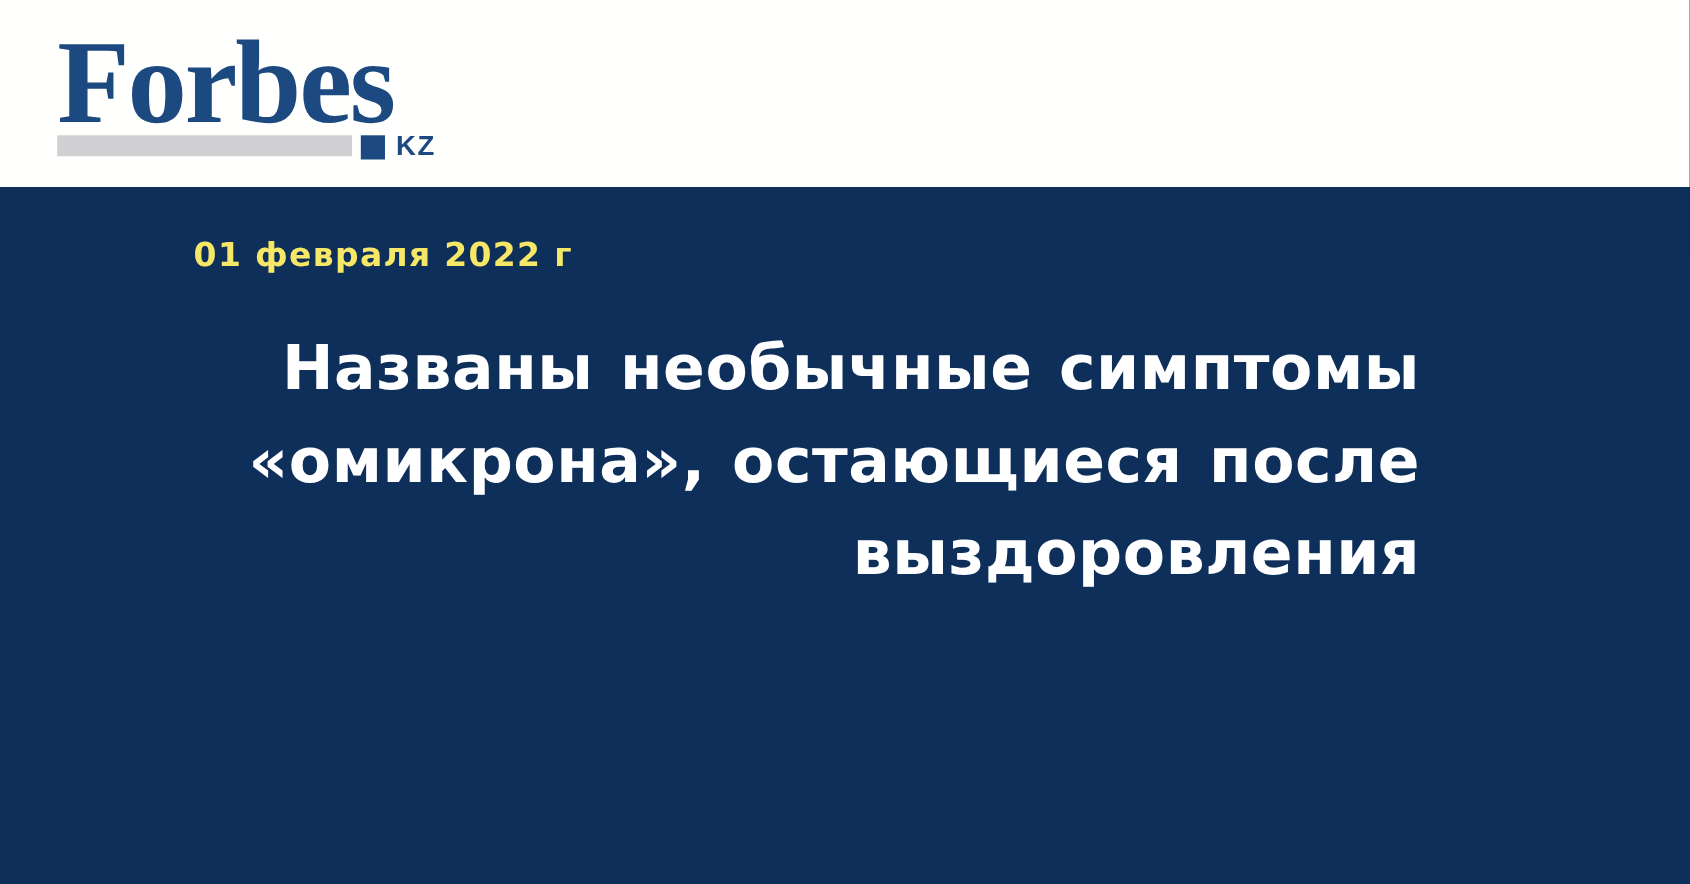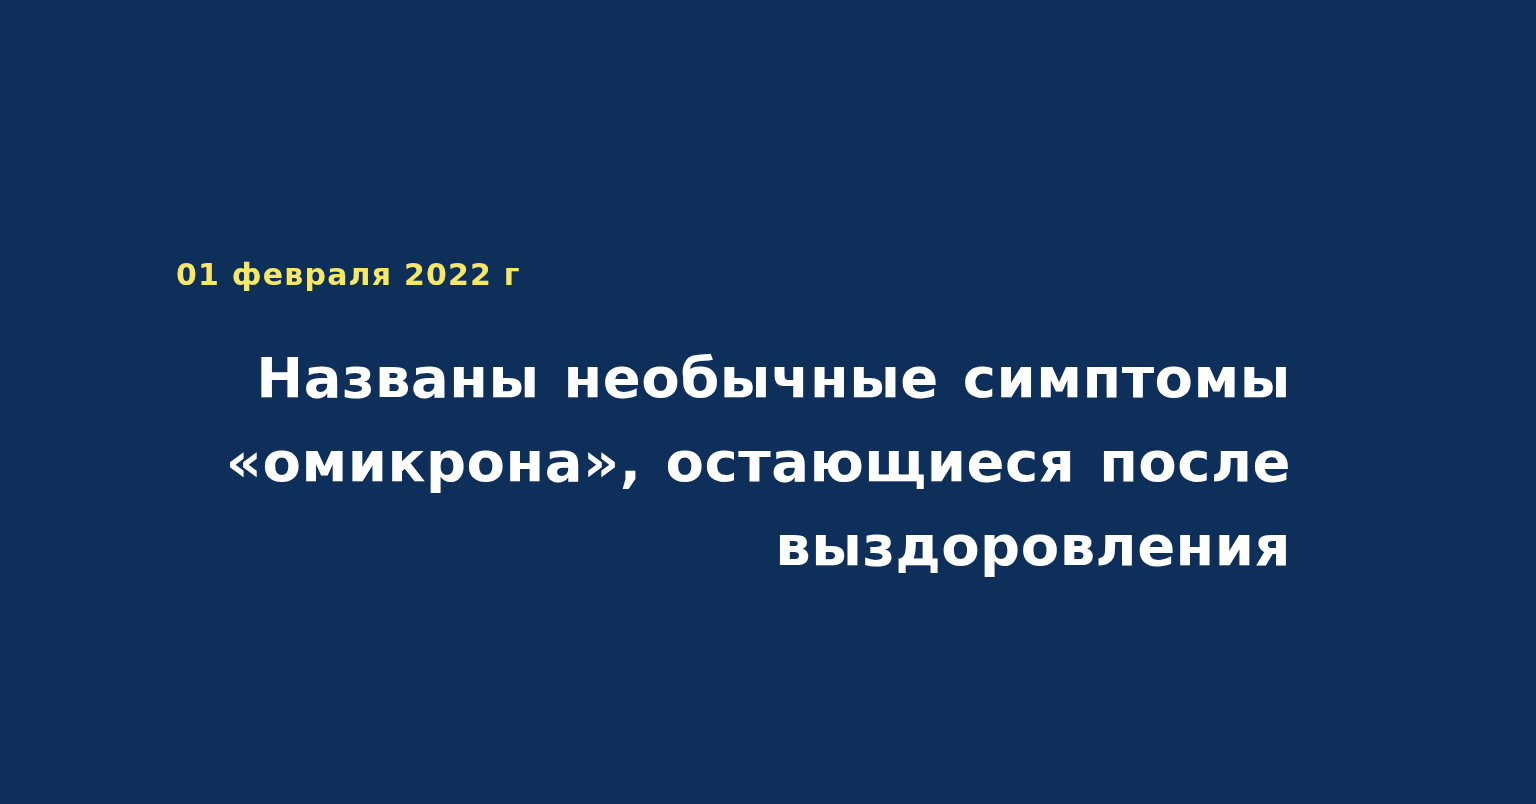--- a/index.html
+++ b/index.html
@@ -98,21 +98,21 @@
 
   .hero-inner {
     position: absolute;
     left: 176px;
     top: 0;
     width: 1160px;
   }
 
   .article-date {
     margin: 0;
-    padding-top: 88px;
+    padding-top: 46px;
     font-family: "DejaVu Sans", "Liberation Sans", sans-serif;
     font-weight: 700;
     font-size: 30px;
     line-height: 34px;
     color: #f6e767;
     letter-spacing: 1.2px;
   }
 
   .article-title {
     margin: 0;
@@ -126,20 +126,28 @@
     letter-spacing: 0.5px;
     word-spacing: 4px;
     text-align: right;
   }
 </style>
 </head>
 <body>
 
 <div class="page">
 
+  <header class="site-header">
+    <a class="logo" href="#">
+      <span class="logo-wordmark">Forbes</span>
+      <span class="logo-underbar"></span>
+      <span class="logo-kz-square"></span>
+      <span class="logo-kz-text">KZ</span>
+    </a>
+  </header>
 
   <section class="hero">
     <div class="hero-inner">
       <div class="article-date">01 февраля 2022 г</div>
       <h1 class="article-title">Названы необычные симптомы «омикрона», остающиеся после выздоровления</h1>
     </div>
   </section>
 
 </div>
 

